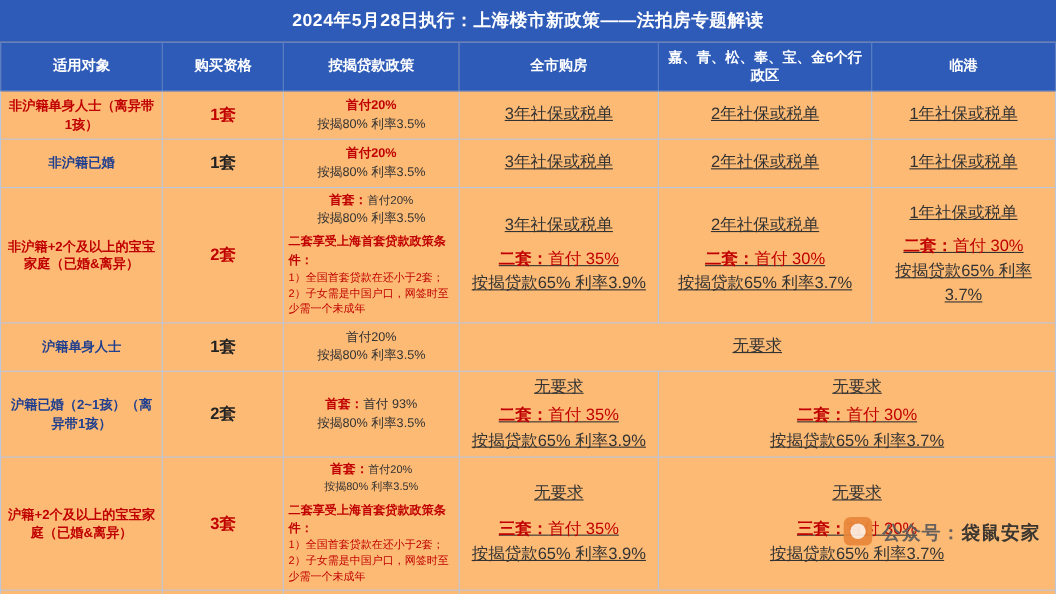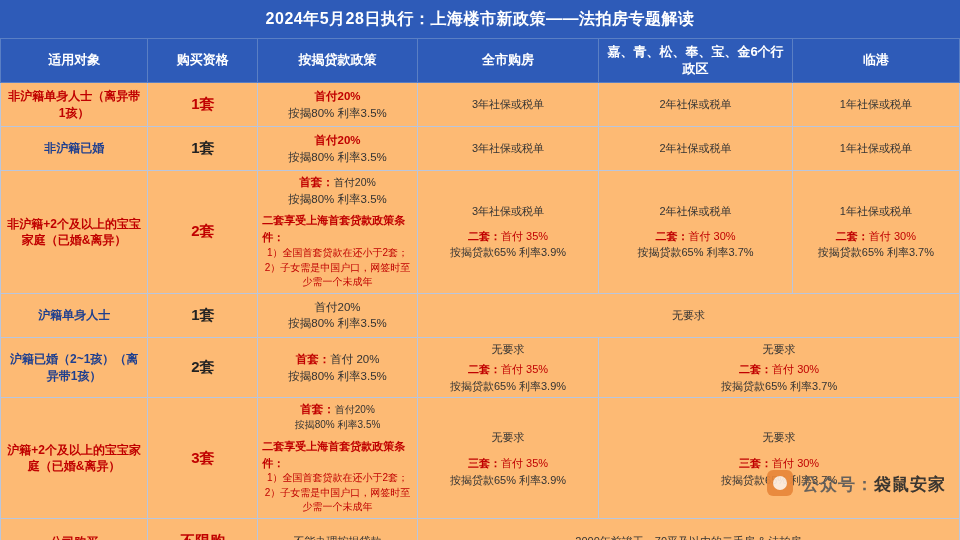--- a/index.html
+++ b/index.html
@@ -67,36 +67,37 @@
     color: #c00000;
   }
   td.qual.plain { color: #222222; font-weight: bold; }
   td.loan {
     font-size: 11.5px;
     color: #333333;
     line-height: 1.45;
     text-align: center;
   }
   td.cell {
-    font-size: 11px;
+    font-size: 15px;
     color: #333333;
     line-height: 1.5;
+    text-decoration: underline;
   }
   .red { color: #c00000; }
   .b-red { color: #c00000; font-weight: bold; }
   .small { font-size: 10.5px; }
   .xsmall { font-size: 10px; }
   .note {
     text-align: left;
     display: inline-block;
     line-height: 1.45;
     margin-top: 5px;
   }
   .note .hd { color: #c00000; font-weight: bold; font-size: 11px; }
-  .note .ln { color: #c00000; font-size: 10px; display: block; text-align: center; }
+  .note .ln { color: #c00000; font-size: 10px; display: block; }
   .rowline { display: block; }
 
   
   .watermark {
     position: absolute;
     right: 14px;
     bottom: 44px;
     display: flex;
     align-items: flex-end;
     gap: 9px;
@@ -225,21 +226,21 @@
           <span class="rowline">按揭80%  利率3.5%</span>
         </td>
         <td class="cell" colspan="3">无要求</td>
       </tr>
 
       <tr style="height:60px;">
         <td class="obj blue">沪籍已婚（2~1孩）（离异带1孩）</td>
         <td class="qual plain">2套</td>
         <td class="loan">
           <span class="rowline">
-            <span class="b-red">首套：</span><span>首付 20%</span>
+            <span class="b-red">首套：</span><span>首付 93%</span>
           </span>
           <span class="rowline">按揭80%  利率3.5%</span>
         </td>
         <td class="cell">
           <span class="rowline">无要求</span>
           <span class="rowline" style="margin-top:4px;">
             <span class="b-red">二套：</span><span class="red">首付 35%</span>
           </span>
           <span class="rowline">按揭贷款65%  利率3.9%</span>
         </td>

